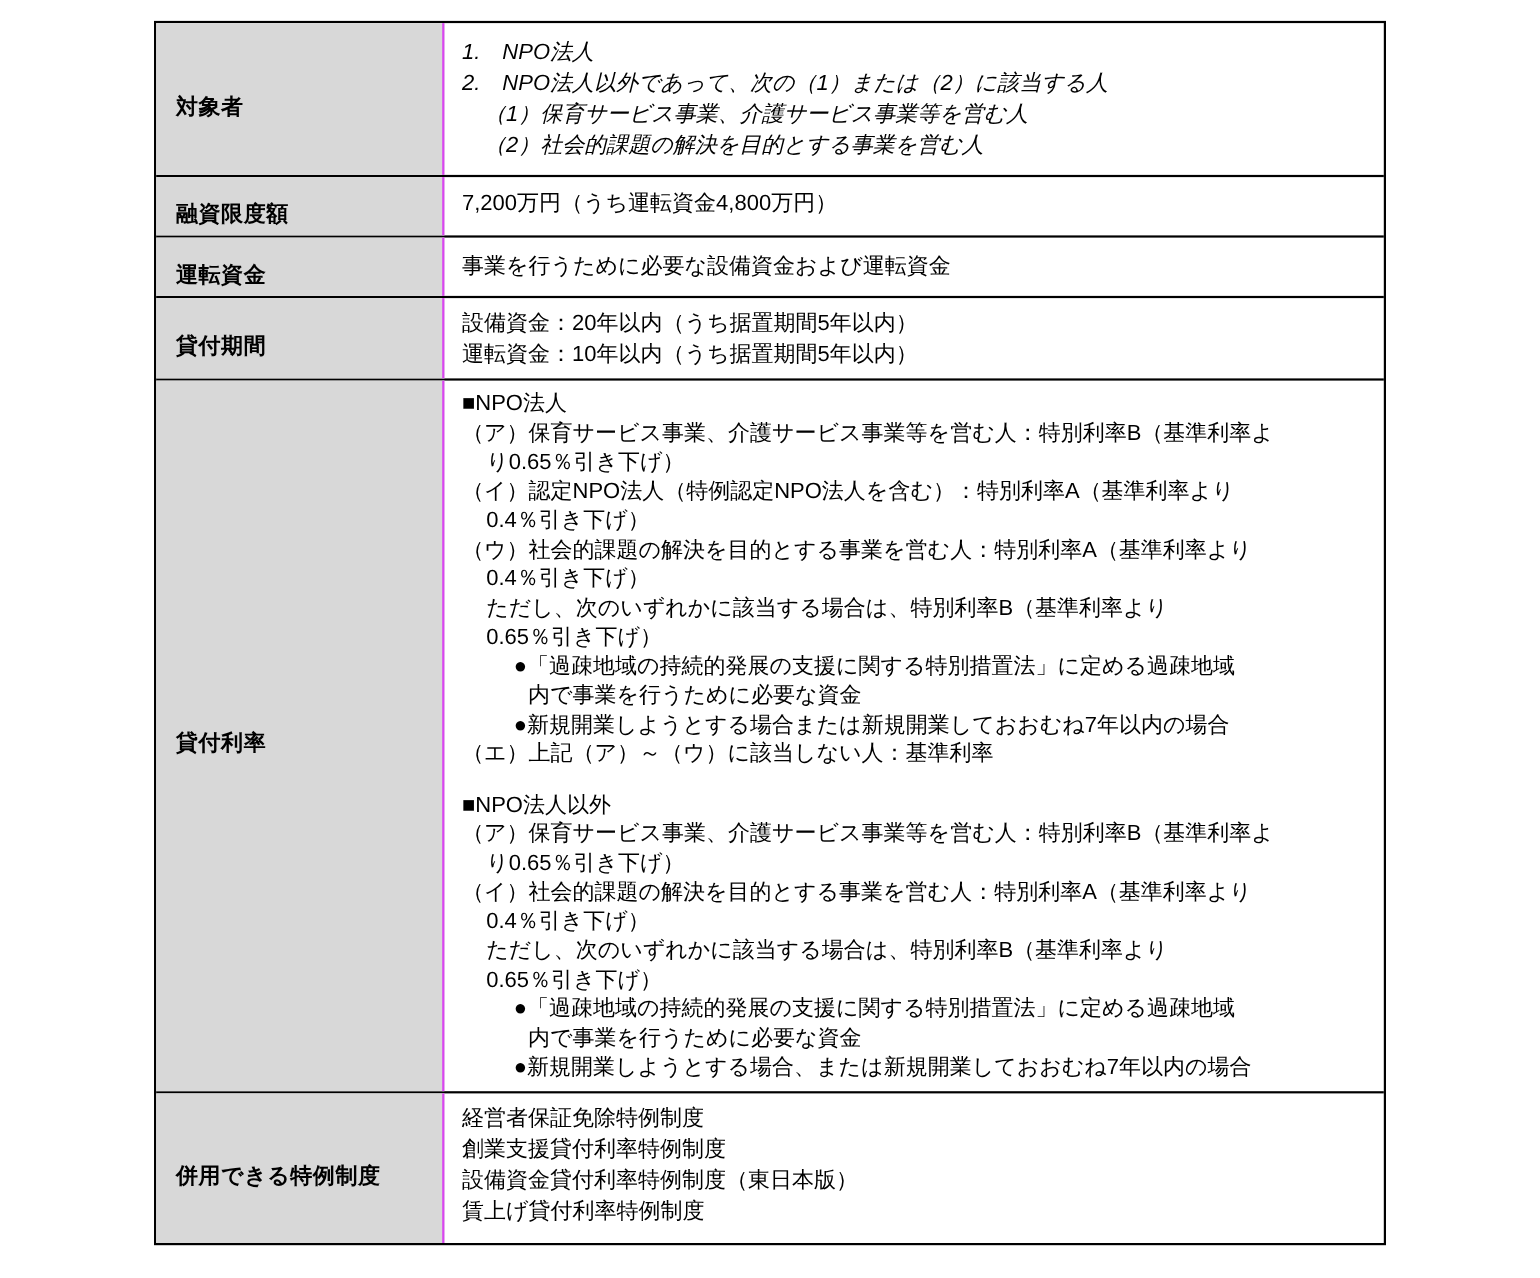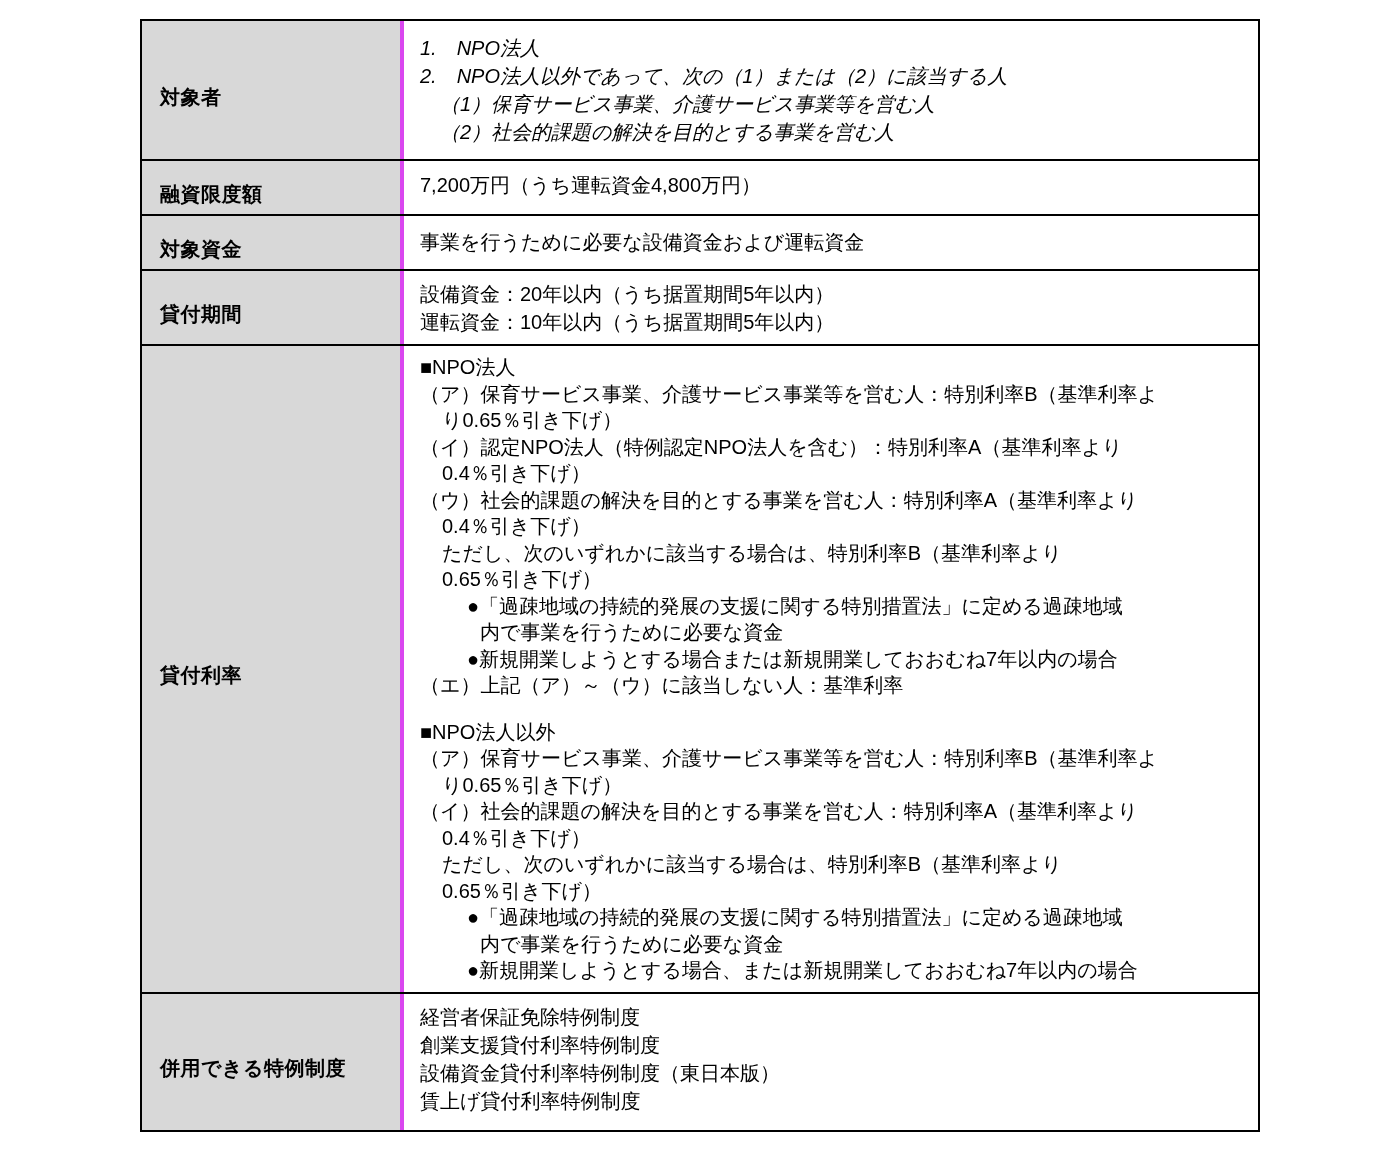--- a/index.html
+++ b/index.html
@@ -28,21 +28,21 @@
     border-bottom: 2px solid #000000;
   }
   .trow:last-child {
     border-bottom: none;
   }
   .label-cell {
     flex: 0 0 262px;
     width: 262px;
     box-sizing: border-box;
     background: #d8d8d8;
-    border-right: 4px solid #d946ef;
+    border-right: 2px solid #d946ef;
     display: flex;
     align-items: center;
     padding: 20px 10px 6px 18px;
     font-size: 20px;
     font-weight: bold;
     letter-spacing: 0.5px;
   }
   .content-cell {
     flex: 1 1 auto;
     box-sizing: border-box;
@@ -83,21 +83,21 @@
           <div class="line i-sub">（2）社会的課題の解決を目的とする事業を営む人</div>
         </div>
       </div>
       <div class="trow r1">
         <div class="label-cell">融資限度額</div>
         <div class="content-cell">
           <div class="line i-base">7,200万円（うち運転資金4,800万円）</div>
         </div>
       </div>
       <div class="trow r2">
-        <div class="label-cell">対象資金</div>
+        <div class="label-cell">運転資金</div>
         <div class="content-cell">
           <div class="line i-base">事業を行うために必要な設備資金および運転資金</div>
         </div>
       </div>
       <div class="trow r3">
         <div class="label-cell">貸付期間</div>
         <div class="content-cell">
           <div class="line i-base">設備資金：20年以内（うち据置期間5年以内）</div>
           <div class="line i-base">運転資金：10年以内（うち据置期間5年以内）</div>
         </div>

